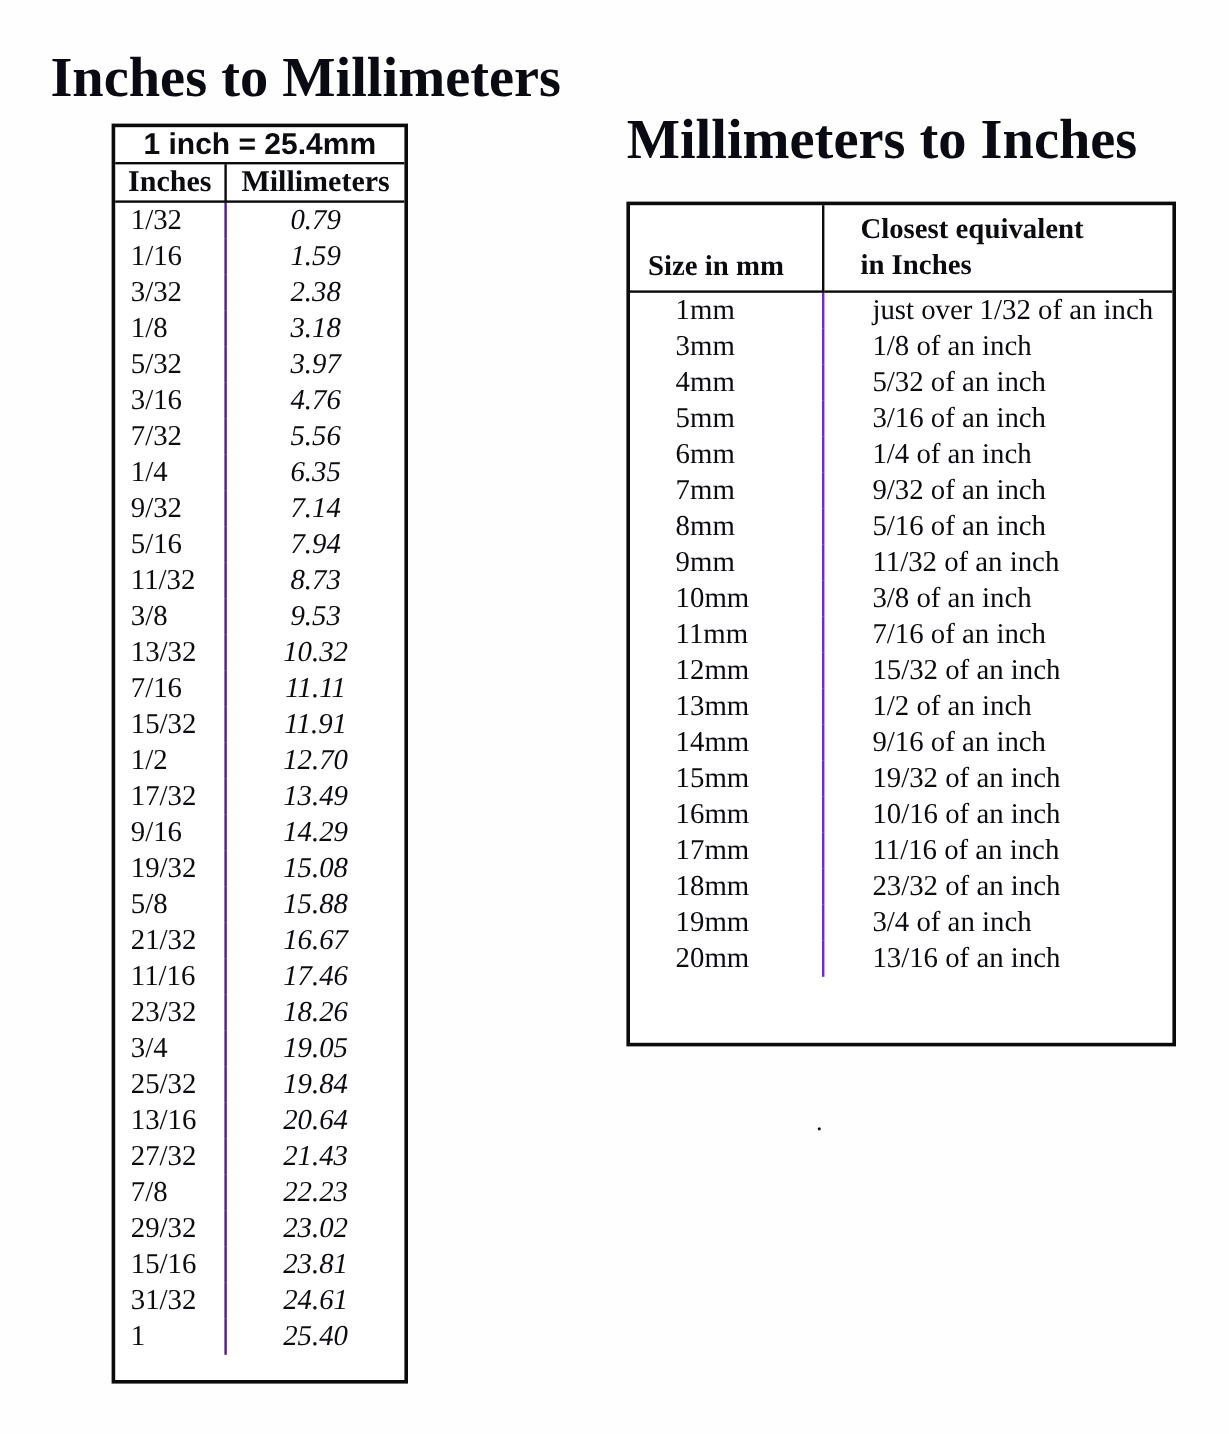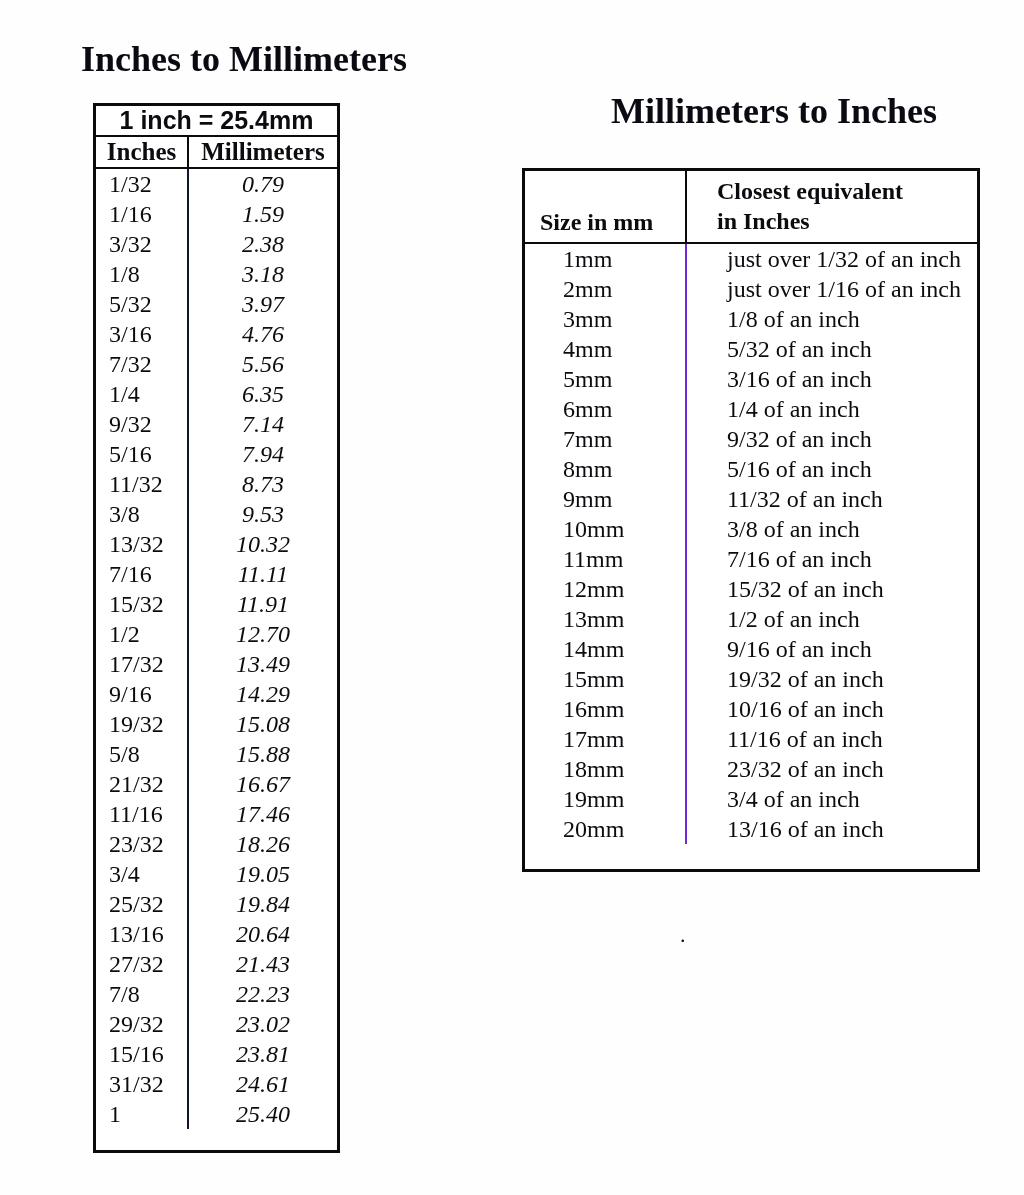--- a/index.html
+++ b/index.html
@@ -8,24 +8,23 @@
     background: #fefefe;
     font-family: "Liberation Serif", serif;
     color: #0c0c10;
     position: relative;
     overflow: hidden;
   }
   .page-title {
     position: absolute;
     font-family: "Liberation Serif", serif;
     font-weight: bold;
-    font-size: 36px;
+    font-size: 47px;
     color: #0a0a12;
     white-space: nowrap;
-    margin-left: 39px;
   }
   .title-left { left: 42px; top: 38px; }
   .title-right { left: 500px; top: 90px; width: 470px; text-align: center; }
 
   table { border-collapse: collapse; table-layout: fixed; width: 100%; }
   td, th { overflow: hidden; white-space: nowrap; }
 
   
   .left-table-wrap {
     position: absolute; left: 93px; top: 103px;
@@ -43,21 +42,21 @@
   .left-table-wrap .colhead-row th {
     font-weight: bold; font-size: 25px;
     text-align: center; height: 32px;
     border-bottom: 2px solid #0b0b0b;
   }
   .left-table-wrap .colhead-row th:first-child { border-right: 2px solid #0b0b0b; }
   .left-table-wrap tbody td {
     font-size: 24px; height: 30px; line-height: 30px;
   }
   .left-table-wrap tbody td:first-child {
-    padding-left: 13px; border-right: 2px solid #0f172a; font-family: Liberation Serif, serif;
+    padding-left: 13px; border-right: 2px solid #4c1d95; font-family: Liberation Serif, serif;
   }
   .left-table-wrap tbody td:last-child { text-align: center; font-style: italic; }
 
   
   .right-table-wrap {
     position: absolute; left: 522px; top: 168px;
     width: 458px; height: 704px;
     border: 3px solid #0b0b0b;
     background: #fff;
   }
@@ -255,24 +254,20 @@
           <span>in Inches</span>
         </th>
       </tr>
     </thead>
     <tbody>
         <tr>
           <td>1mm</td>
           <td>just over 1/32 of an inch</td>
         </tr>
         <tr>
-          <td>2mm</td>
-          <td>just over 1/16 of an inch</td>
-        </tr>
-        <tr>
           <td>3mm</td>
           <td>1/8 of an inch</td>
         </tr>
         <tr>
           <td>4mm</td>
           <td>5/32 of an inch</td>
         </tr>
         <tr>
           <td>5mm</td>
           <td>3/16 of an inch</td>

